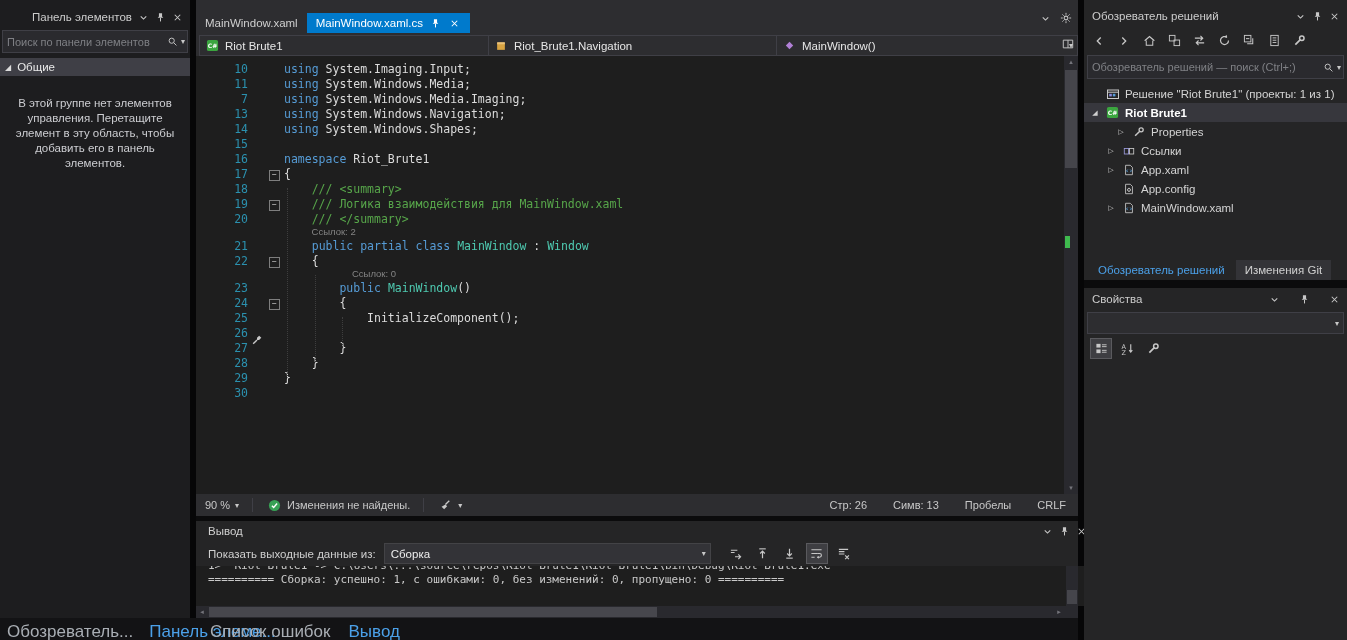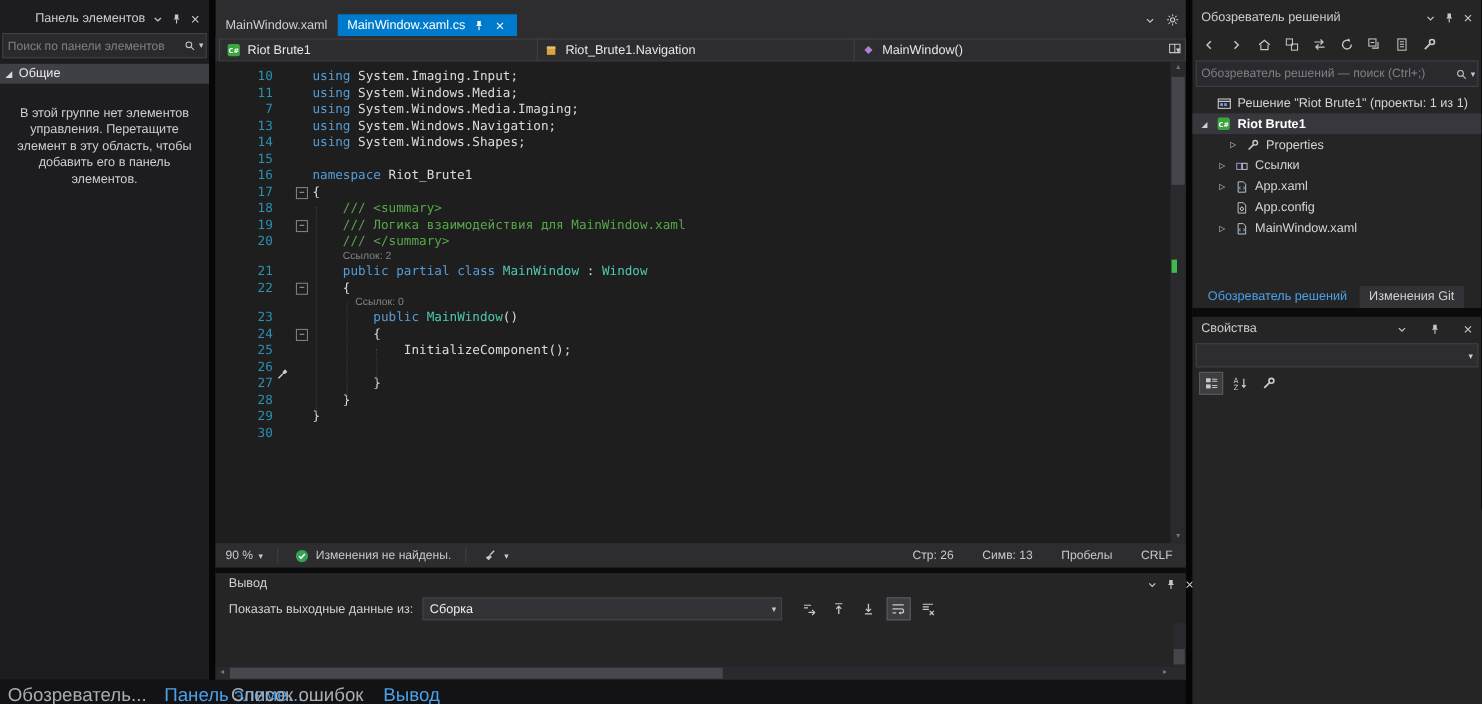--- a/index.html
+++ b/index.html
@@ -300,21 +300,21 @@
             <span class="ctext"><span class="tk-pl">    </span><span class="tk-kw">public</span><span class="tk-pl"> </span><span class="tk-kw">partial</span><span class="tk-pl"> </span><span class="tk-kw">class</span><span class="tk-pl"> </span><span class="tk-ty">MainWindow</span><span class="tk-pl"> : </span><span class="tk-ty">Window</span></span>
           </div>
           <div class="crow">
             <span class="ln">22</span>
             <span class="fc"></span>
             <span class="ctext"><span class="tk-pl">    {</span></span>
           </div>
           <div class="crow lens">
             <span class="ln"></span>
             <span class="fc"></span>
-            <span class="ctext"><span class="lens-t" style="margin-left: 39px;">Ссылок: 0</span></span>
+            <span class="ctext"><span class="lens-t" style="margin-left: 68px;">Ссылок: 0</span></span>
           </div>
           <div class="crow">
             <span class="ln">23</span>
             <span class="fc">
               <span class="foldbox">−</span>
             </span>
             <span class="ctext"><span class="tk-pl">        </span><span class="tk-kw">public</span><span class="tk-pl"> </span><span class="tk-ty">MainWindow</span><span class="tk-pl">()</span></span>
           </div>
           <div class="crow">
             <span class="ln">24</span>
@@ -455,20 +455,26 @@
                 <path d="M8.5 7h1.8a2 2 0 0 1 0 4H7.8" fill="none" stroke="currentColor" stroke-width="1.2"></path>
                 <path d="M9.4 9.3L7.5 11l1.9 1.7z" fill="currentColor"></path>
               </svg>
             </span>
             <span class="icn tbtn">
               <svg width="13" height="13" viewBox="0 0 14 14">
                 <path d="M2 2.5h10M2 5h6M2 7.5h6" fill="none" stroke="currentColor" stroke-width="1.2"></path>
                 <path d="M8.8 9l4 4M12.8 9l-4 4" fill="none" stroke="currentColor" stroke-width="1.3"></path>
               </svg>
             </span>
+          </div>
+      </div>
+      <div class="out-body">
+        <div id="output-lines">
+            <div class="oline clip">1&gt;  Riot Brute1 -&gt; C:\Users\...\source\repos\Riot Brute1\Riot Brute1\bin\Debug\Riot Brute1.exe</div>
+            <div class="oline">========== Сборка: успешно: 1, с ошибками: 0, без изменений: 0, пропущено: 0 ==========</div>
           </div>
       </div>
       <div class="out-vscroll">
         <div class="out-vthumb"></div>
       </div>
       <div class="out-hscroll">
         <span class="harr" style="left:0;">◂</span>
         <div class="hthumb"></div>
         <span class="harr" style="right:13px;">▸</span>
       </div>

